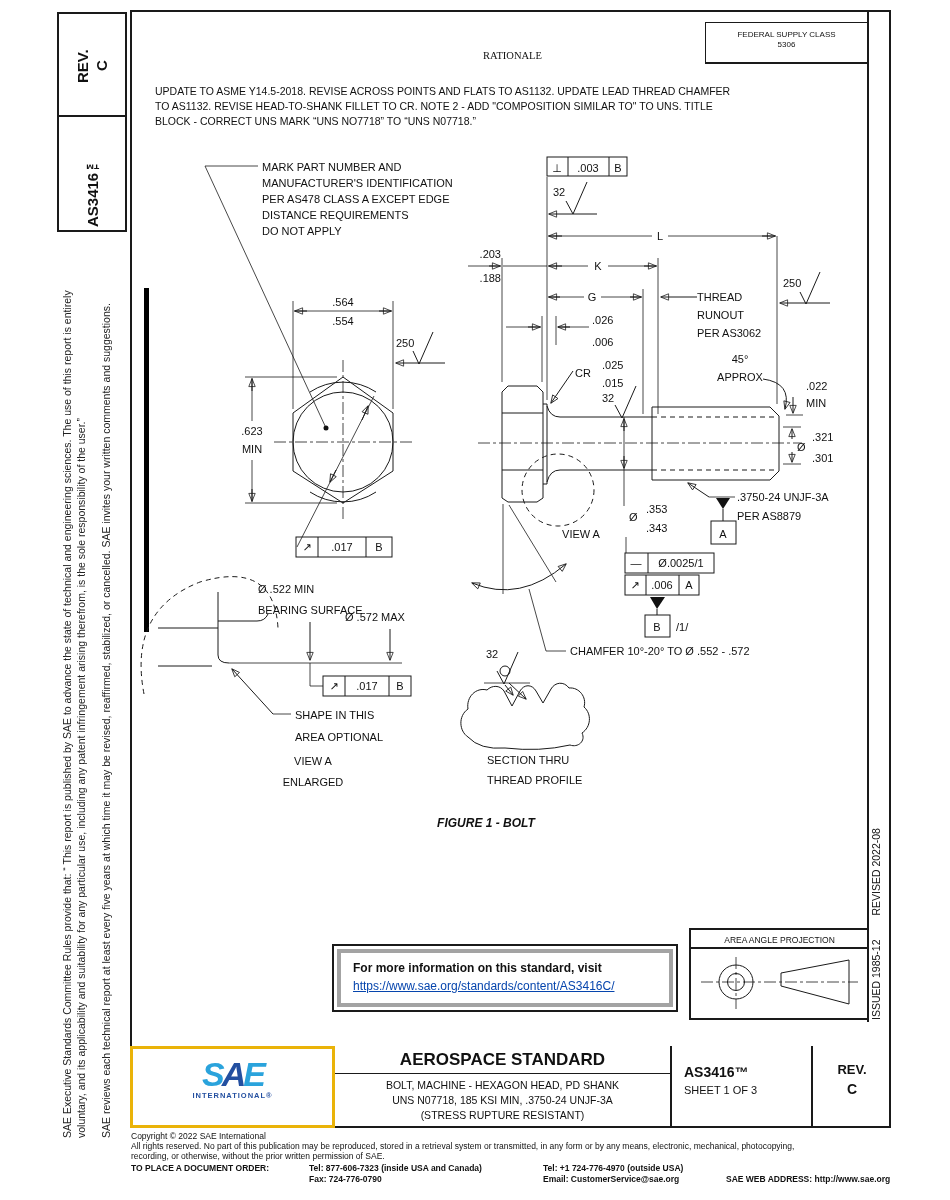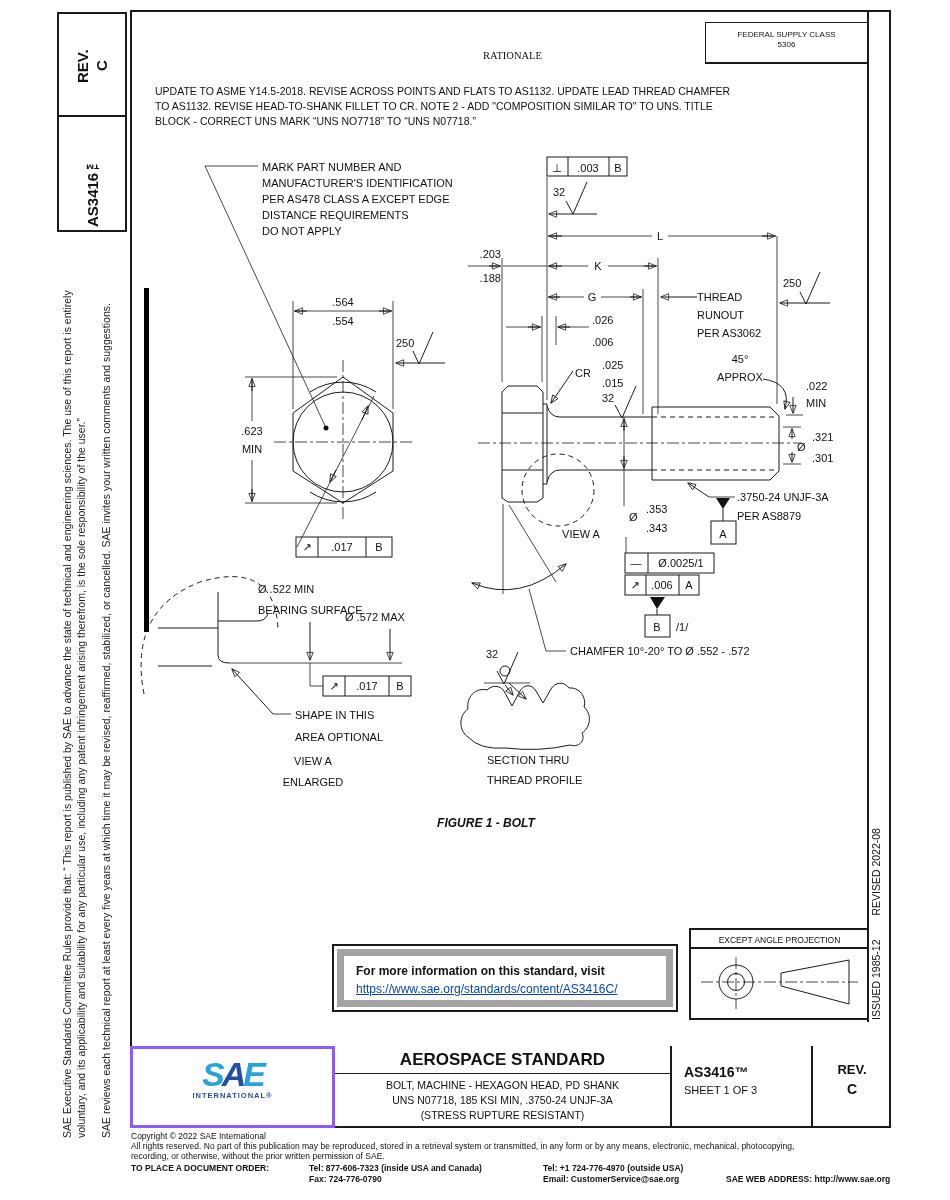--- a/index.html
+++ b/index.html
@@ -336,41 +336,41 @@
       <text x="295" y="719">SHAPE IN THIS</text>
       <text x="295" y="741">AREA OPTIONAL</text>
       <text x="313" y="765" class="mid">VIEW A</text>
       <text x="313" y="786" class="mid">ENLARGED</text>
     </g>
 
     <text x="486" y="827" class="mid cap">FIGURE 1 - BOLT</text>
   </svg>
 
   <div class="abs" style="left:332px;top:944px;width:346px;height:68px;border:2px solid #1a1a1a;box-sizing:border-box;">
-    <div style="position:absolute;left:3px;top:3px;right:3px;bottom:3px;border:7px solid #a3a3a3;padding:8px 0 0 12px;box-sizing:border-box;">
+    <div style="position:absolute;left:3px;top:3px;right:3px;bottom:3px;border:4px solid #a3a3a3;padding:8px 0 0 12px;box-sizing:border-box;">
       <div class="b" style="font-size:12px;">For more information on this standard, visit</div>
       <div style="font-size:12px;margin-top:4px;"><a href="#" class="lnk">https://www.sae.org/standards/content/AS3416C/</a></div>
     </div>
   </div>
 
   <div class="abs" style="left:689px;top:928px;width:179px;height:92px;border:2px solid #1a1a1a;border-right:none;box-sizing:border-box;">
-    <div class="ctr" style="font-size:8.5px;padding-top:5px;height:19px;border-bottom:2px solid #1a1a1a;box-sizing:border-box;">EXCEPT ANGLE PROJECTION</div>
+    <div class="ctr" style="font-size:8.5px;padding-top:5px;height:19px;border-bottom:2px solid #1a1a1a;box-sizing:border-box;">AREA ANGLE PROJECTION</div>
     <svg width="175" height="66" viewBox="0 0 175 66">
       <circle cx="45" cy="33" r="17"></circle>
       <circle cx="45" cy="33" r="8.5"></circle>
       <line x1="10" y1="33" x2="167" y2="33" class="cl"></line>
       <line x1="45" y1="8" x2="45" y2="60" class="cl"></line>
       <polygon points="90,24 158,11 158,55 90,37"></polygon>
     </svg>
   </div>
 
 
   <div class="abs" style="left:130px;top:1046px;width:761px;height:82px;box-sizing:border-box;">
 
-    <div class="abs" style="left:0;top:0;width:205px;height:82px;border:3px solid #8b5cf6;box-sizing:border-box;">
+    <div class="abs" style="left:0;top:0;width:205px;height:82px;border:3px solid #eab308;box-sizing:border-box;">
       <div class="ctr" style="margin-top:8px;font-size:34px;font-weight:bold;font-style:italic;letter-spacing:-3px;line-height:34px;">
         <span style="color:#2aa3dc;">S</span><span style="color:#234fa0;">A</span><span style="color:#2aa3dc;">E</span>
       </div>
       <div class="ctr b" style="font-size:7.5px;color:#234fa0;letter-spacing:1px;">INTERNATIONAL®</div>
     </div>
 
     <div class="abs" style="left:205px;top:0;width:337px;height:82px;border-right:2px solid #1a1a1a;box-sizing:border-box;">
       <div class="ctr b" style="font-size:17px;padding-top:4px;padding-bottom:3px;border-bottom:1.5px solid #1a1a1a;">AEROSPACE STANDARD</div>
       <div class="ctr" style="font-size:10.5px;line-height:15px;padding-top:4px;">
         <span>BOLT, MACHINE - HEXAGON HEAD, PD SHANK</span><br>

